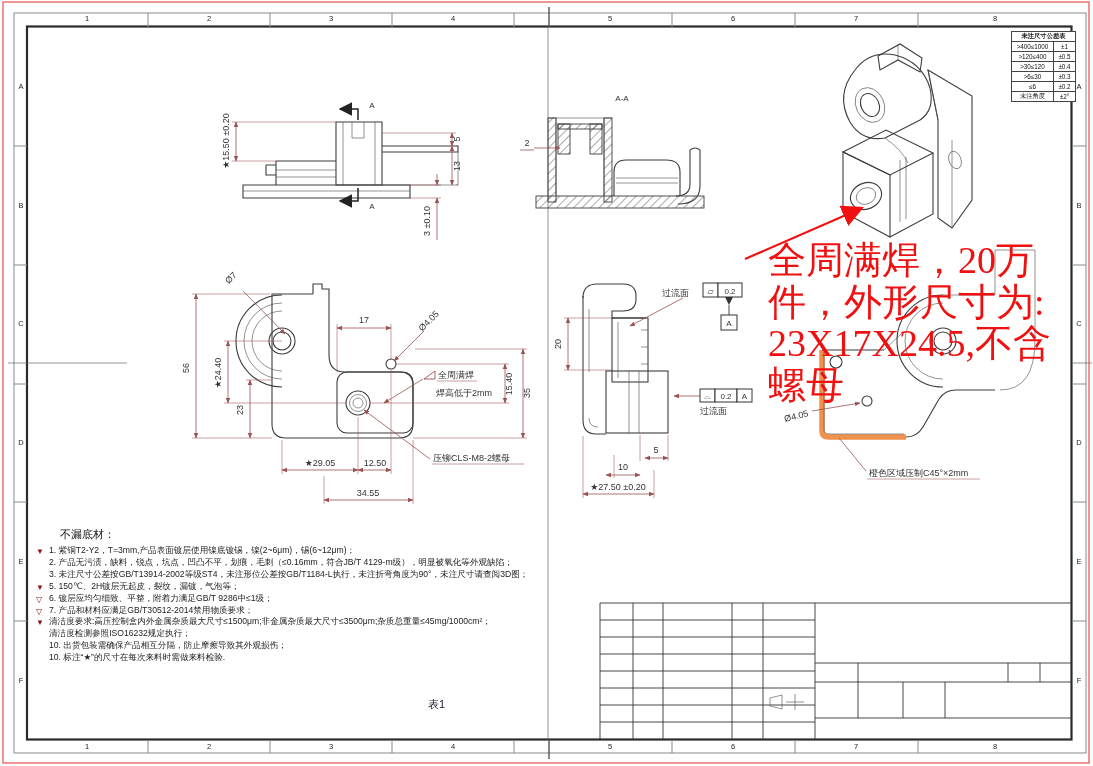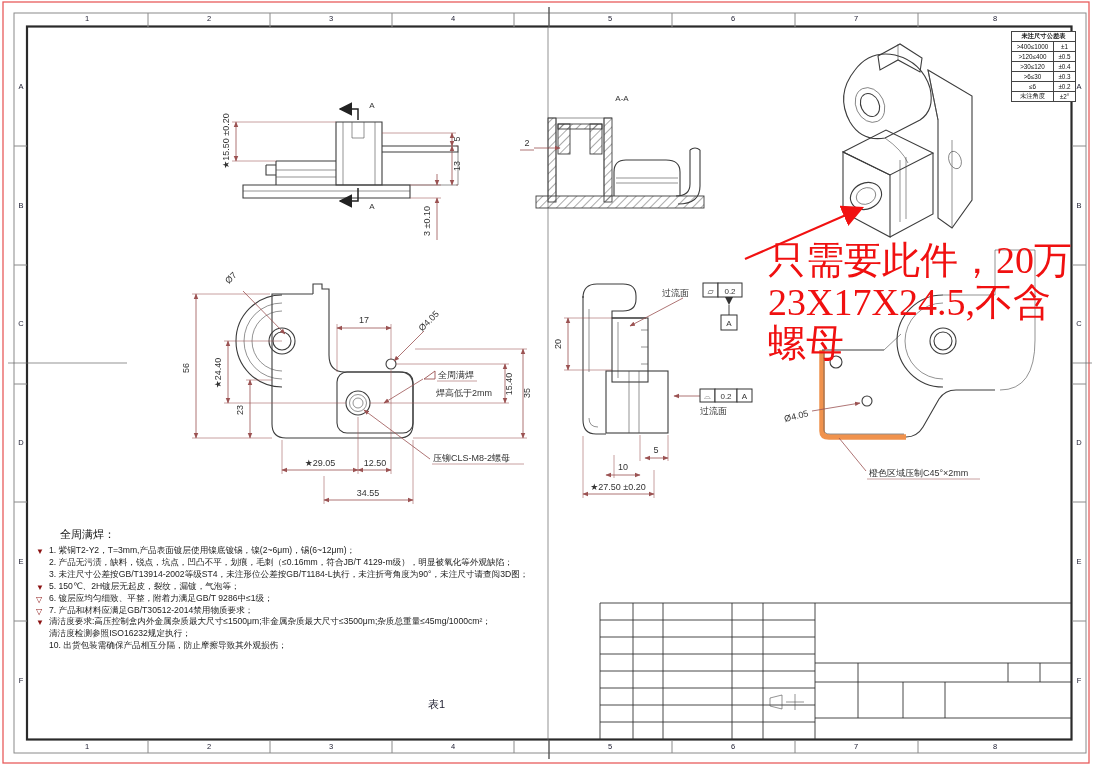--- a/index.html
+++ b/index.html
@@ -337,35 +337,37 @@
           <td class="c2">±0.2</td>
         </tr>
         <tr>
           <td class="c1">未注角度</td>
           <td class="c2">±2°</td>
         </tr>
       </tbody>
   </table>
 
   <div class="red-note" id="red-note" style="color: rgb(240, 16, 16);">
-      <div>只需要此件，20万</div>
+      <div>全周满焊，20万</div>
+      <div>件，外形尺寸为:</div>
       <div>23X17X24.5,不含</div>
       <div>螺母</div>
     </div>
 
   <div class="tech">
-    <div class="tech-title">全周满焊：</div>
+    <div class="tech-title">不漏底材：</div>
     <div id="tech-items">
         <div class="spec-line"><span class="mk">▼</span><span>1. 紫铜T2-Y2，T=3mm,产品表面镀层使用镍底镀锡，镍(2~6μm)，锡(6~12μm)；</span></div>
         <div class="spec-line"><span>2. 产品无污渍，缺料，锐点，坑点，凹凸不平，划痕，毛刺（≤0.16mm，符合JB/T 4129-m级），明显被氧化等外观缺陷；</span></div>
         <div class="spec-line"><span>3. 未注尺寸公差按GB/T13914-2002等级ST4，未注形位公差按GB/T1184-L执行，未注折弯角度为90°，未注尺寸请查阅3D图；</span></div>
         <div class="spec-line"><span class="mk">▼</span><span>5. 150℃、2H镀层无起皮，裂纹，漏镀，气泡等；</span></div>
         <div class="spec-line"><span class="mk">▽</span><span>6. 镀层应均匀细致、平整，附着力满足GB/T 9286中≤1级；</span></div>
         <div class="spec-line"><span class="mk">▽</span><span>7. 产品和材料应满足GB/T30512-2014禁用物质要求；</span></div>
         <div class="spec-line"><span class="mk">▼</span><span>清洁度要求:高压控制盒内外金属杂质最大尺寸≤1500μm;非金属杂质最大尺寸≤3500μm;杂质总重量≤45mg/1000cm²；</span></div>
         <div class="spec-line"><span>清洁度检测参照ISO16232规定执行；</span></div>
         <div class="spec-line"><span>10. 出货包装需确保产品相互分隔，防止摩擦导致其外观损伤；</span></div>
+        <div class="spec-line"><span>10. 标注“★”的尺寸在每次来料时需做来料检验.</span></div>
       </div>
   </div>
 
   <span class="t1">表1</span>
 
 </div>
 
 </body></html>

